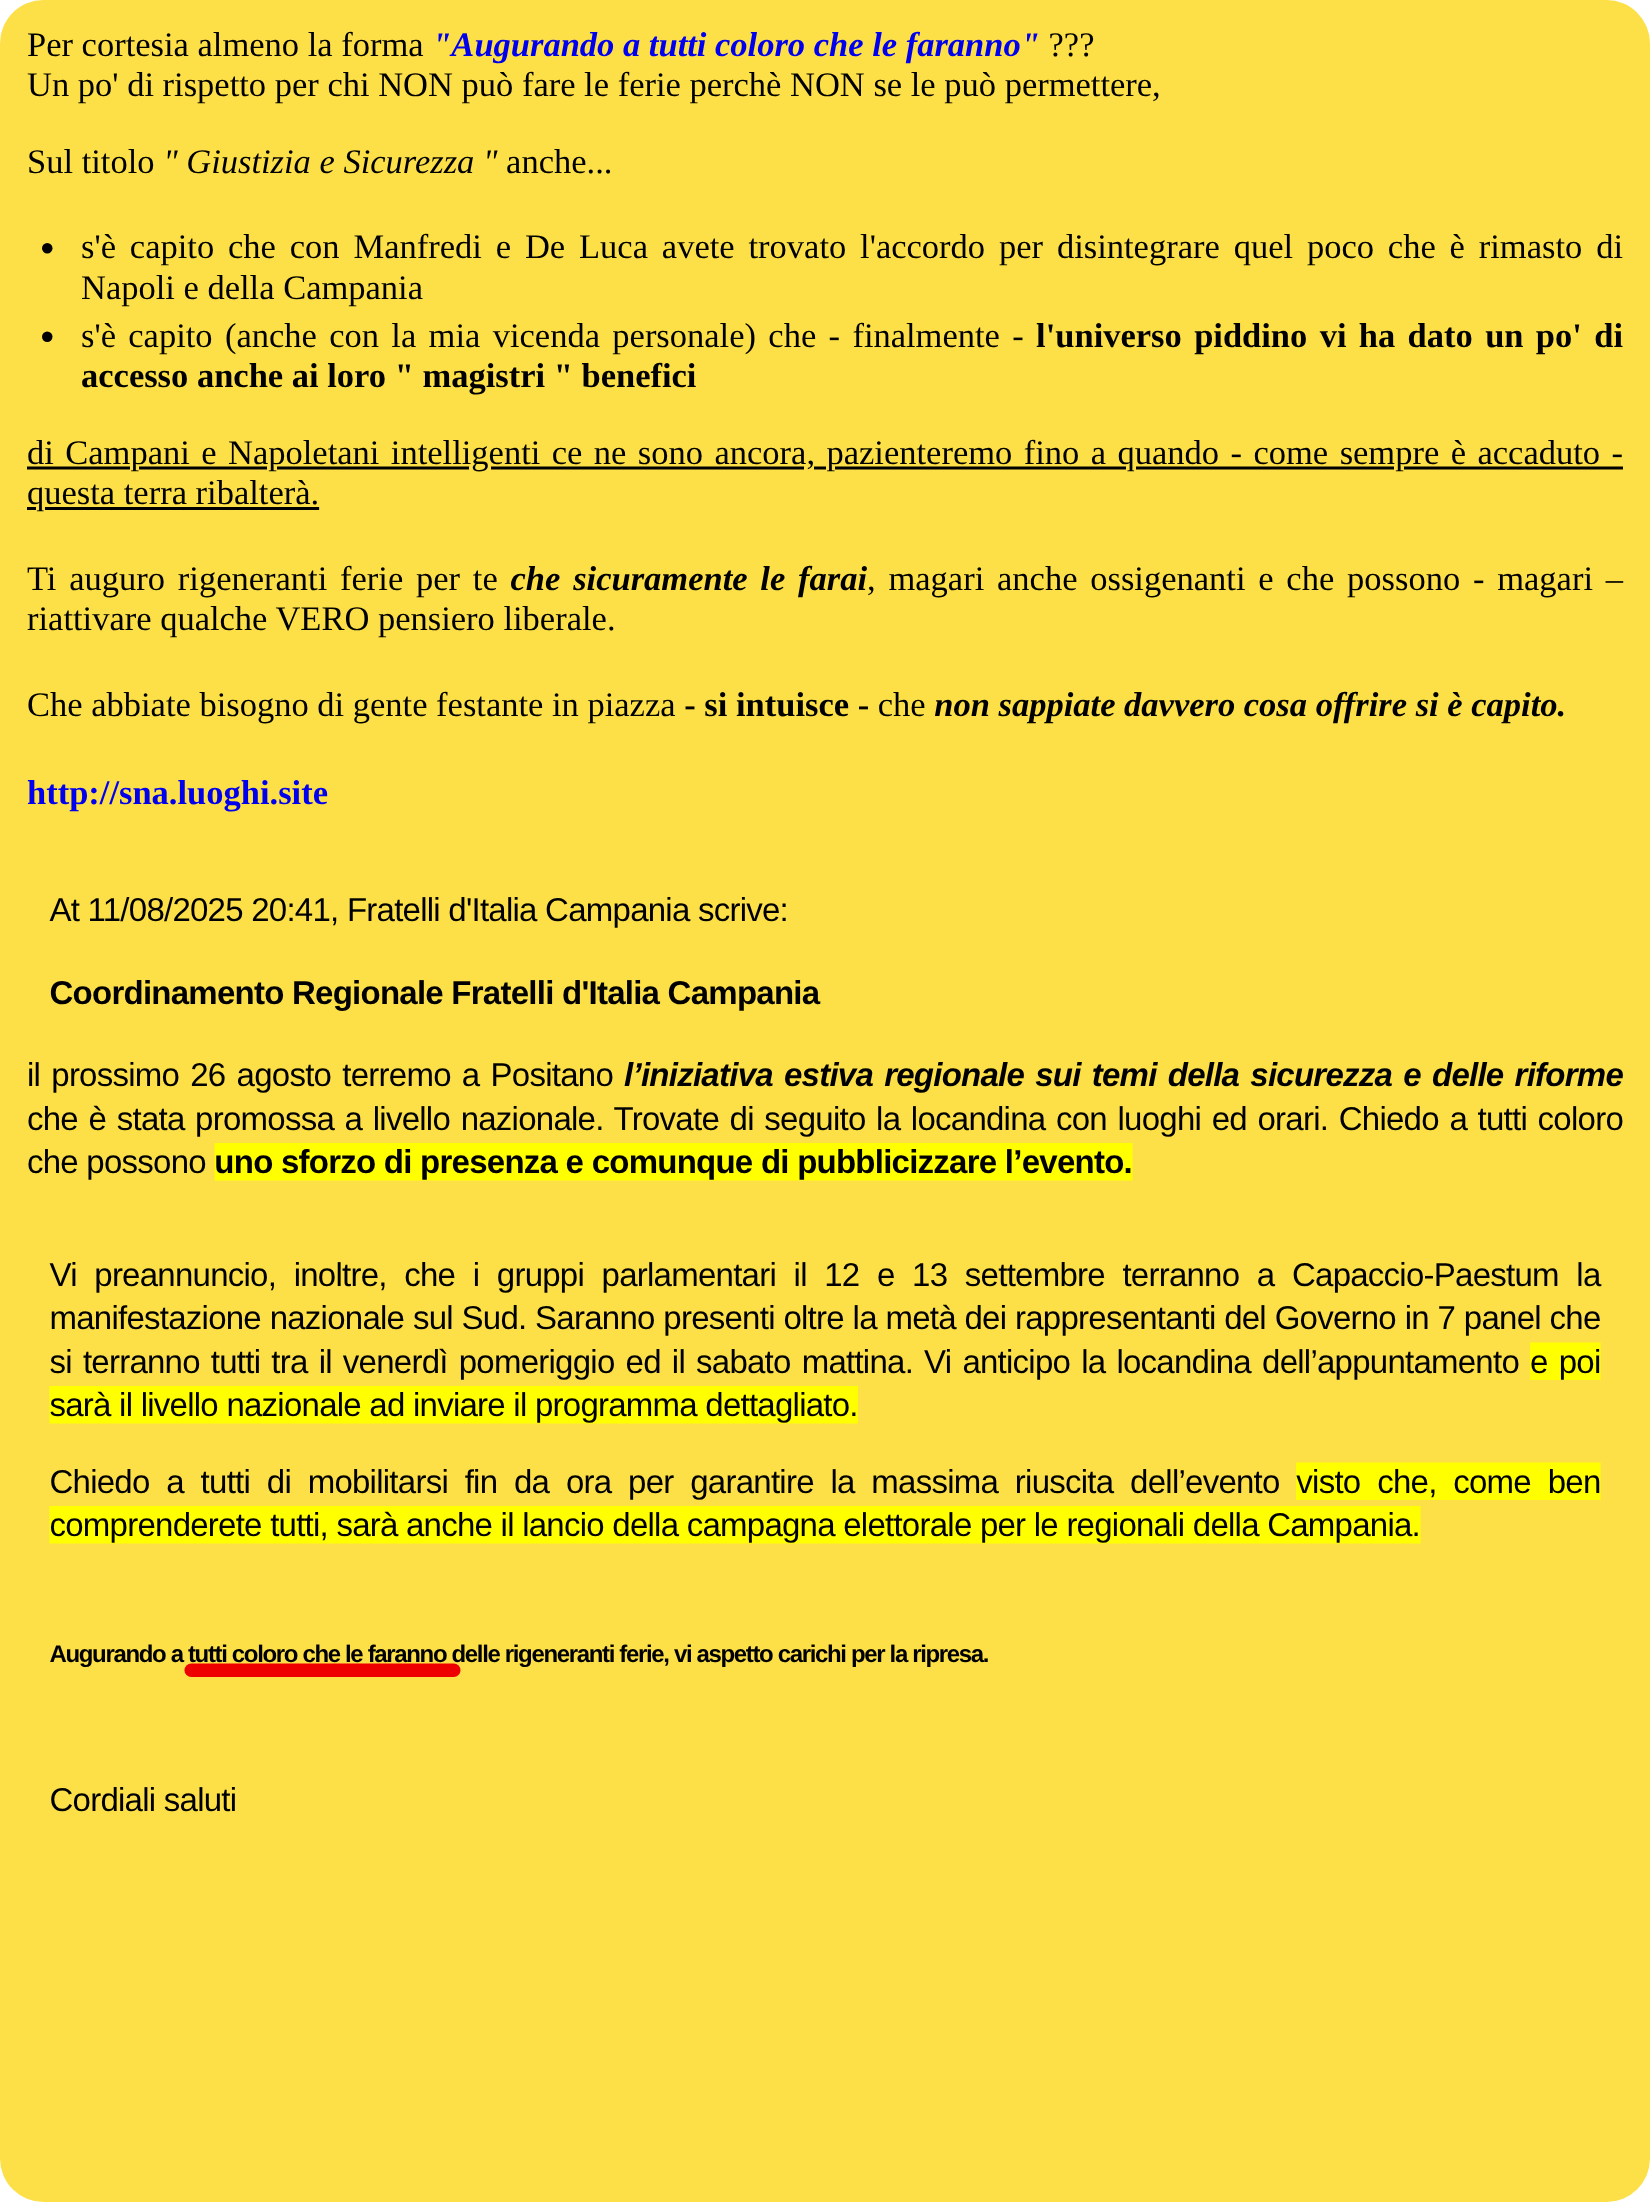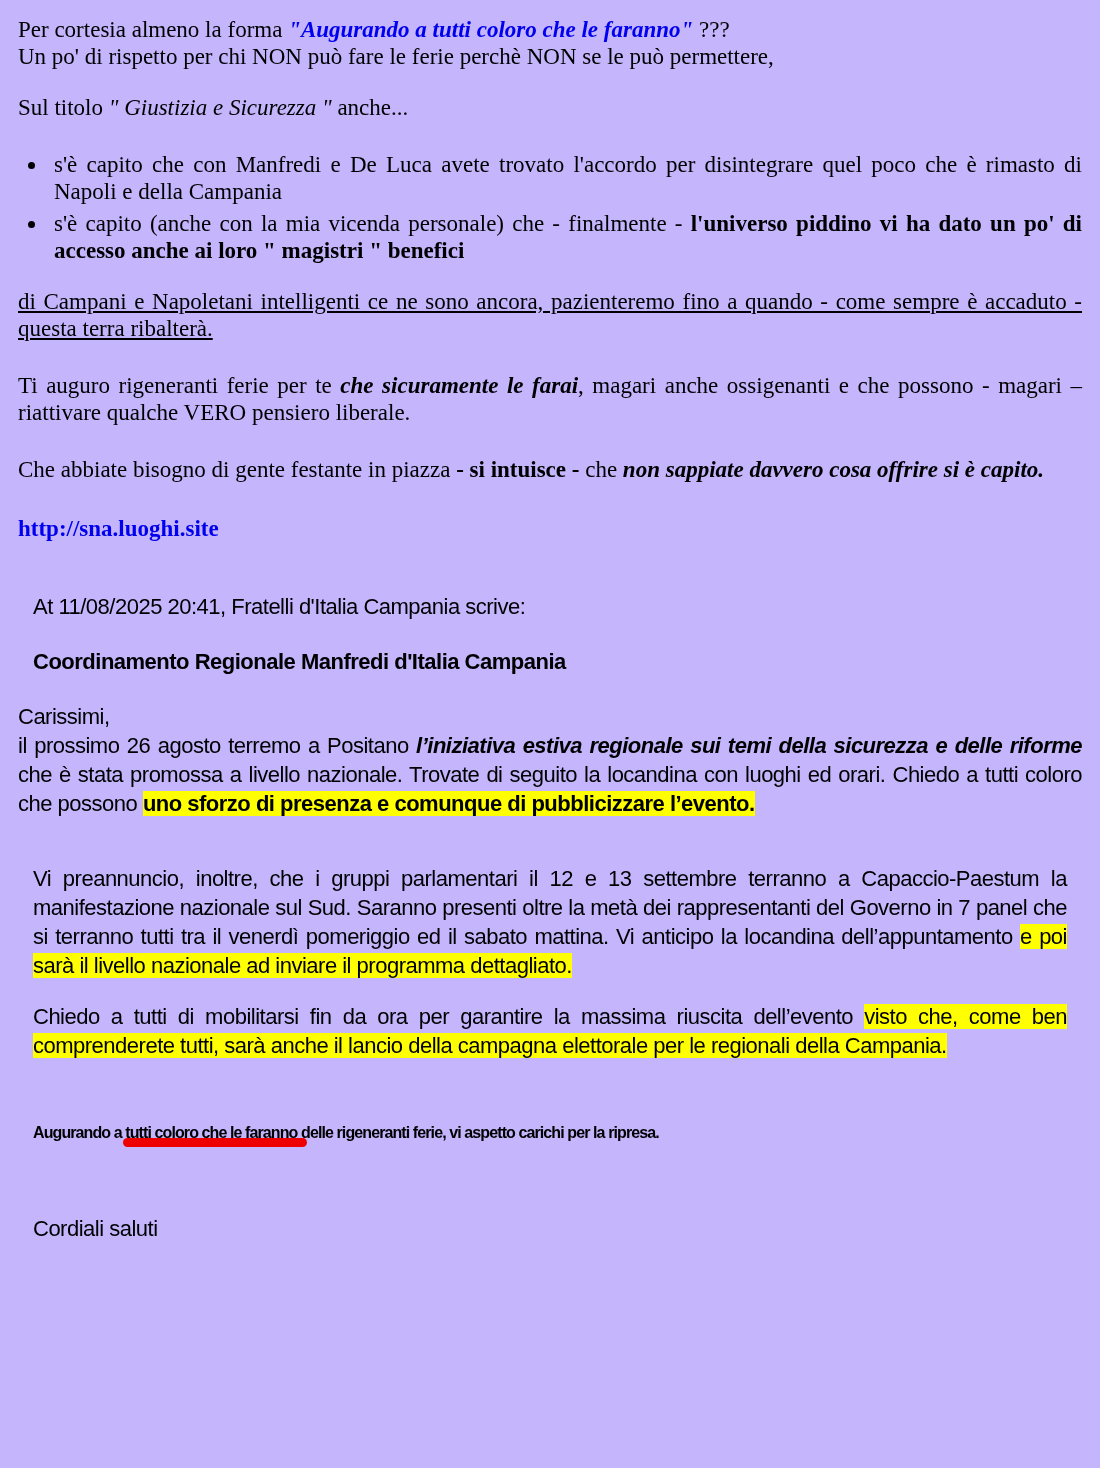--- a/index.html
+++ b/index.html
@@ -1,18 +1,18 @@
 <!DOCTYPE html>
 <html><head>
 <meta charset="utf-8">
 <style>
   html,body{margin:0;padding:0;background:#ffffff;}
   .page{
     width:1100px;min-height:1468px;box-sizing:border-box;
-    padding:16px 18px 20px 18px;background:#c4b5fd;color:#000000;
+    padding:16px 18px 20px 18px;background:#fde047;color:#000000;border-radius:29px;
   }
   
   .serif-block{font-family:"Liberation Serif",serif;font-size:23px;line-height:27px;}
   .serif-block p,.serif-block .line,.serif-block ul{margin:0;padding:0;}
   .mt-iannone{margin-top:34px !important;}
   .mt-titolo{margin-top:24px !important;}
   .serif-block ul{margin-top:30px !important;padding-left:30px !important;}
   .serif-block li{text-align:justify;padding-left:6px;}
   .serif-block li + li{margin-top:5px;}
   .mt-campani{margin-top:24px !important;text-decoration:underline;}
@@ -70,24 +70,23 @@
 
 
     <p class="mt-link">
       <a class="url" href="#">http://sna.luoghi.site</a>
     </p>
   </section>
 
   <section class="sans-block">
     <p class="mt-attribution"><span>At 11/08/2025 20:41, Fratelli d'Italia Campania scrive:</span></p>
 
-    <p class="mt-org"><span class="b">Coordinamento Regionale Manfredi d'Italia Campania</span></p>
+    <p class="mt-org"><span class="b">Coordinamento Regionale Fratelli d'Italia Campania</span></p>
 
     <div class="mt-carissimi">
-      <div><span>Carissimi,</span></div>
       <div class="just"><span>il prossimo 26 agosto terremo a Positano </span><span class="b i">l’iniziativa estiva regionale sui temi della sicurezza e delle riforme</span><span> che è stata promossa a livello nazionale. Trovate di seguito la locandina con luoghi ed orari. Chiedo a tutti coloro che possono </span><span class="b hl">uno sforzo di presenza e comunque di pubblicizzare l’evento.</span></div>
     </div>
 
     <p class="mt-preannuncio just"><span>Vi preannuncio, inoltre, che i gruppi parlamentari il 12 e 13 settembre terranno a Capaccio-Paestum la manifestazione nazionale sul Sud. Saranno presenti oltre la metà dei rappresentanti del Governo in 7 panel che si terranno tutti tra il venerdì pomeriggio ed il sabato mattina. Vi anticipo la locandina dell’appuntamento </span><span class="hl">e poi sarà il livello nazionale ad inviare il programma dettagliato.</span></p>
 
     <p class="mt-mobilitarsi just"><span>Chiedo a tutti di mobilitarsi fin da ora per garantire la massima riuscita dell’evento </span><span class="hl">visto che, come ben comprenderete tutti, sarà anche il lancio della campagna elettorale per le regionali della Campania.</span></p>
 
     <p class="mt-heading heading"><span>Augurando a </span><span class="marker">tutti coloro che le faranno</span><span> delle rigeneranti ferie, vi aspetto carichi per la ripresa.</span></p>
 
     <p class="mt-signoff"><span>Cordiali saluti</span></p>

